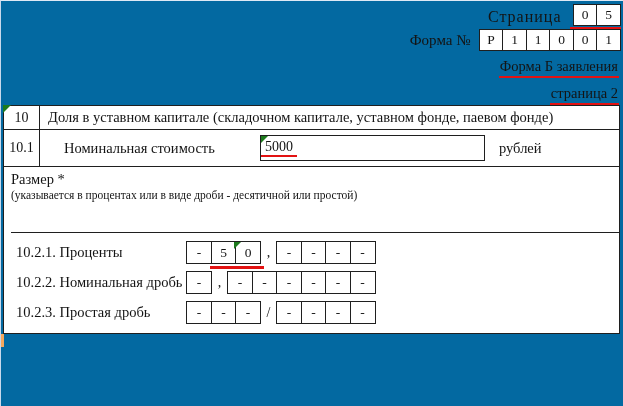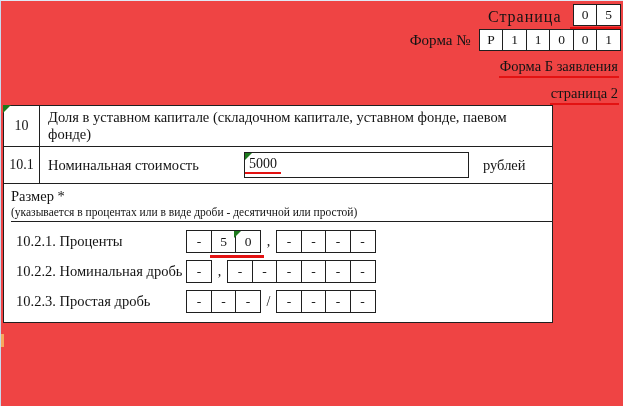--- a/index.html
+++ b/index.html
@@ -8,21 +8,21 @@
     font-family: "Liberation Serif", "DejaVu Serif", serif;
     background: #ffffff;
     color: #141414;
     position: relative;
     overflow: hidden;
   }
   .page {
     position: absolute; inset: 0;
     border-left: 1px solid #c9d9ec;
     border-top: 1px solid #dfe9f5;
-    background: #ef4444;
+    background: #0369a1;
   }
   
   .header { position: absolute; top: 0; left: 0; right: 0; padding-right: 2px; }
   .hrow { display: flex; justify-content: flex-end; align-items: center; }
   .hrow.r1 { margin-top: 3px; }
   .hrow.r2 { }
   .hlabel { font-size: 15px; margin-right: 8px; }
   .hlabel.pg { font-size: 16px; letter-spacing: 1px; }
   .boxwrap { display: inline-flex; }
   .boxwrap.redline { border-bottom: 2px solid #e31212; padding: 0 0 1px 3px; }
@@ -30,45 +30,45 @@
     width: 25px; height: 22px; flex: none;
     border: 1.5px solid #1f1f1f; background: #fff;
     display: inline-flex; align-items: center; justify-content: center;
     font-size: 13.5px; margin-left: -1.5px;
   }
   .cb:first-child { margin-left: 0; }
   .hline { text-align: right; margin-top: 6px; padding-right: 2px; }
   .redunder { display: inline-block; border-bottom: 2px solid #e31212; padding: 0 1px 1px 1px; font-size: 14.5px; }
   
   .ftable {
-    position: absolute; top: 104px; left: 2px; width: 550px;
+    position: absolute; top: 104px; left: 2px; width: 617px;
     border: 1.5px solid #1f1f1f; background: #fff;
   }
   .trow { display: flex; border-bottom: 1.5px solid #1f1f1f; }
   .trow.last { border-bottom: none; }
   .num {
     width: 36px; flex: none; border-right: 1.5px solid #1f1f1f;
     text-align: center; font-size: 14px; display: flex;
     align-items: center; justify-content: center;
   }
   .num.top { align-items: flex-start; padding-top: 4px; }
   .content { flex: 1; font-size: 14.5px; }
   .row10 .content { padding: 3px 6px 3px 8px; }
-  .row101 .content { display: flex; align-items: center; padding: 5px 6px 5px 8px; }
+  .row101 .content { display: flex; align-items: center; padding: 5px 6px 5px 8px; margin-left: 16px; }
   .flabel { width: 196px; flex: none; }
   .inputbox {
     position: relative; width: 225px; height: 26px; flex: none;
     border: 1.5px solid #1f1f1f; display: flex; align-items: center; justify-content: flex-start;
   }
   .val { display: inline-block; border-bottom: 2px solid #e31212; padding: 0 4px 0 4px; font-size: 14px; }
   .unit { margin-left: 14px; }
   .row102 .content { padding: 4px 0 0 7px; }
   .sizehdr { padding-bottom: 3px; padding-right: 6px; }
   .note { font-size: 11.5px; margin-top: 1px; }
-  .subrows { border-top: 1.5px solid #1f1f1f; padding: 1px 0 2px 0; }
+  .subrows { border-top: 1.5px solid #1f1f1f; padding: 1px 0 2px 0; margin-top: 28px; }
   .srow { display: flex; align-items: center; margin: 7px 0 7px 5px; }
   .slabel { width: 170px; flex: none; font-size: 14.5px; }
   .cgroup { display: inline-flex; position: relative; }
   .cgroup .cb { width: 26px; height: 23px; }
   .sep { width: 15px; text-align: center; font-size: 14px; flex: none; }
   .redbar { position: absolute; left: 24px; bottom: -5px; width: 54px; height: 3px; background: #e31212; }
   
   .gmark {
     position: absolute; width: 0; height: 0;
     border-top: 8px solid #1d7a1d; border-right: 8px solid transparent;

